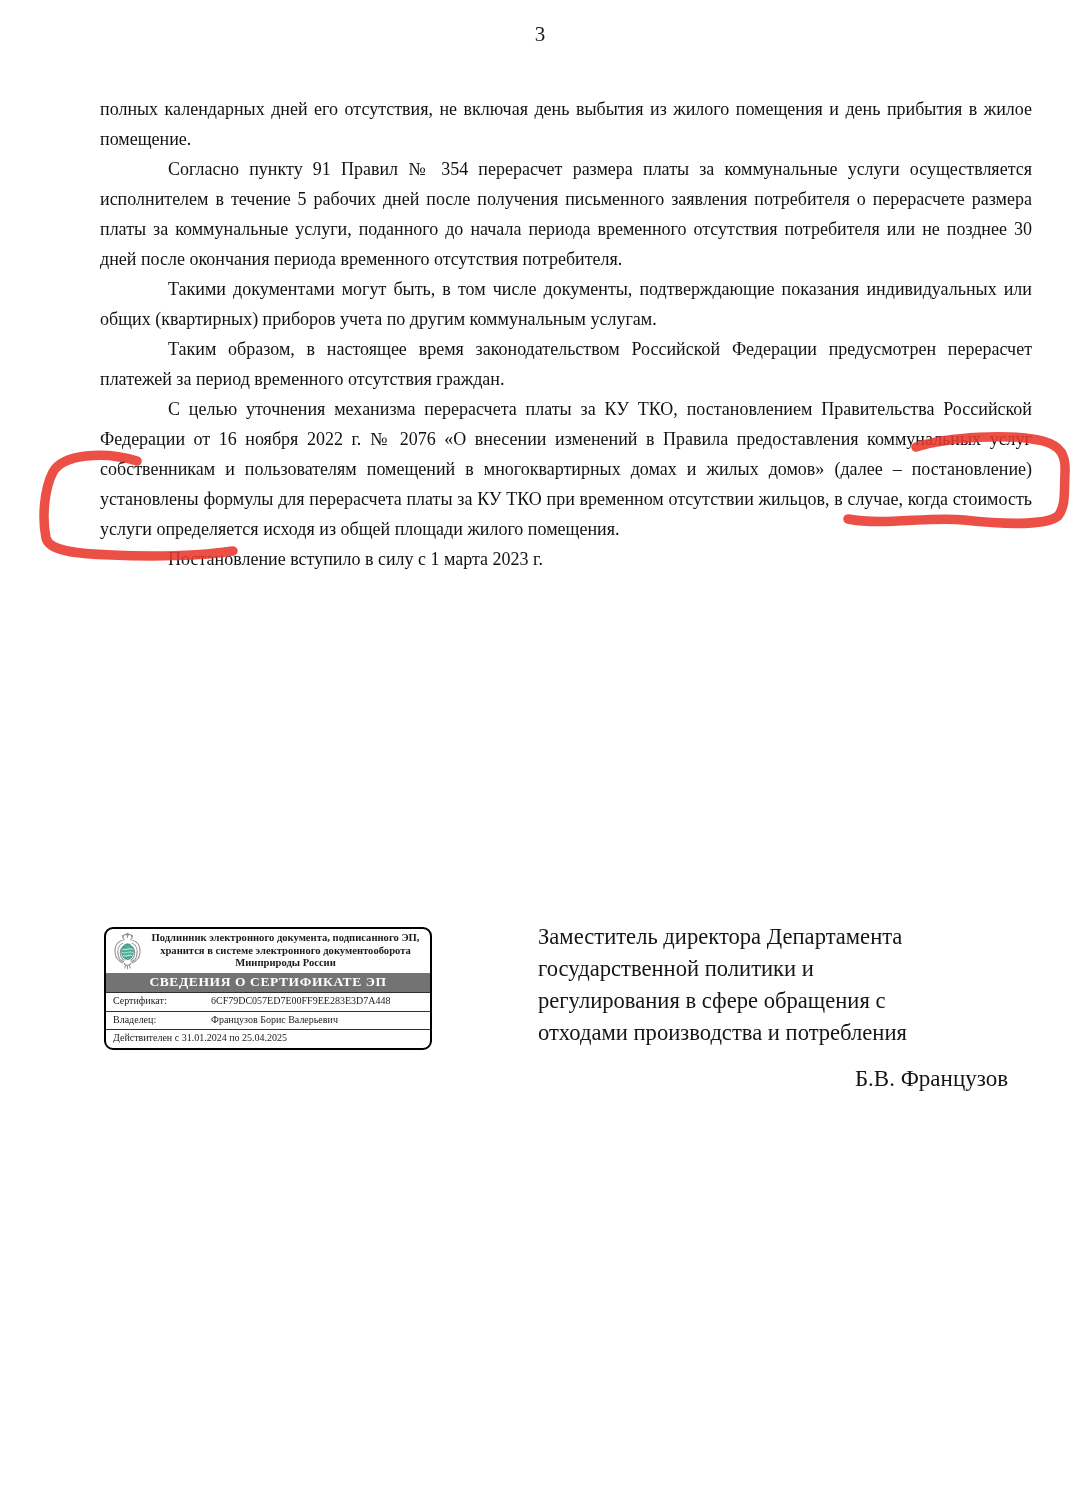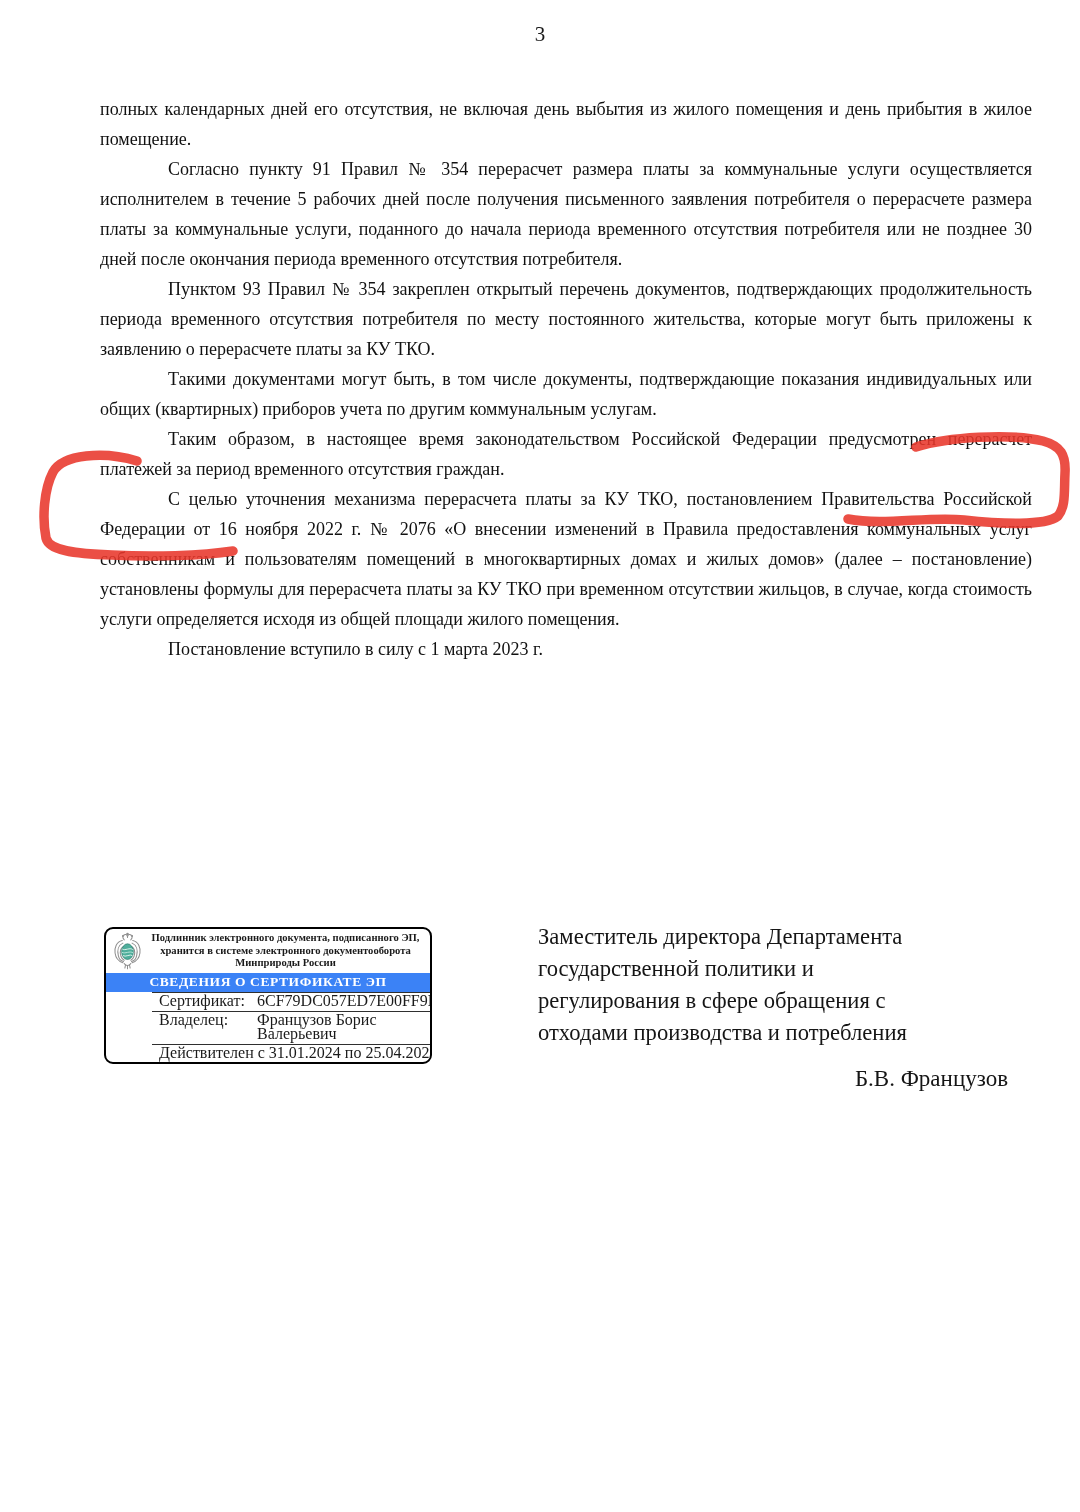--- a/index.html
+++ b/index.html
@@ -38,29 +38,28 @@
     background:#fff; color:#1a1a1a;
   }
   .stamp-header {
     display:flex; align-items:center; gap:5px; padding:3px 6px 3px 7px;
   }
   .stamp-header-text {
     flex:1; text-align:center; font-weight:bold;
     font-size:10.6px; line-height:12.6px;
   }
   .stamp-bar {
-    background:#3b82f6; color:#fff; text-align:center;
+    background:#737373; color:#fff; text-align:center;
     font-weight:bold; font-size:13.5px; letter-spacing:0.6px;
     padding:1px 0 2px;
   }
   .stamp-row {
     display:flex; align-items:baseline;
-    padding:1px 7px 2px; font-size:16px; line-height:14.5px;
+    padding:1px 7px 2px; font-size:10px; line-height:14.5px;
     border-top:1px solid #2f2f2f;
-    margin-left:46px;
   }
   .stamp-row:first-of-type { border-top:none; }
   .stamp-row .lbl { flex:none; width:98px; }
   .stamp-row .val { flex:1; }
   .stamp-row.wide .lbl { width:auto; }
 
   
   .sig-title {
     position:absolute; top:921px; right:72px; width:470px;
     text-align:left; font-size:22.6px; line-height:32px; color:#151515;
@@ -74,21 +73,20 @@
 </head>
 <body>
 
 <div class="page">
 
   <div class="page-number">3</div>
 
   <div class="body-text">
     <p>полных календарных дней его отсутствия, не включая день выбытия из жилого помещения и день прибытия в жилое помещение.</p>
     <p class="indent">Согласно пункту 91 Правил № 354 перерасчет размера платы за коммунальные услуги осуществляется исполнителем в течение 5 рабочих дней после получения письменного заявления потребителя о перерасчете размера платы за коммунальные услуги, поданного до начала периода временного отсутствия потребителя или не позднее 30 дней после окончания периода временного отсутствия потребителя.</p>
-    <p class="indent">Пунктом 93 Правил № 354 закреплен открытый перечень документов, подтверждающих продолжительность периода временного отсутствия потребителя по месту постоянного жительства, которые могут быть приложены к заявлению о перерасчете платы за КУ ТКО.</p>
     <p class="indent">Такими документами могут быть, в том числе документы, подтверждающие показания индивидуальных или общих (квартирных) приборов учета по другим коммунальным услугам.</p>
     <p class="indent">Таким образом, в настоящее время законодательством Российской Федерации предусмотрен перерасчет платежей за период временного отсутствия граждан.</p>
     <p class="indent">С целью уточнения механизма перерасчета платы за КУ ТКО, постановлением Правительства Российской Федерации от 16 ноября 2022 г. № 2076 «О внесении изменений в Правила предоставления коммунальных услуг собственникам и пользователям помещений в многоквартирных домах и жилых домов» (далее – постановление) установлены формулы для перерасчета платы за КУ ТКО при временном отсутствии жильцов, в случае, когда стоимость услуги определяется исходя из общей площади жилого помещения.</p>
     <p class="indent">Постановление вступило в силу с 1 марта 2023 г.</p>
   </div>
 
   <svg class="annotation-layer" viewBox="0 0 1080 1512">
     <path d="M137 461 C104 451 63 454 53 472 C44 489 42 518 46 538 C49 550 72 554 112 555 C152 557 201 556 233 551" stroke="#e8372b"></path>
     <path d="M916 447 C948 437 1010 433 1043 441 C1061 446 1066 455 1065 473 C1064 492 1066 506 1058 516 C1046 526 1000 524 964 520 C929 516 884 526 848 519" stroke="#e8372b"></path>
   </svg>

